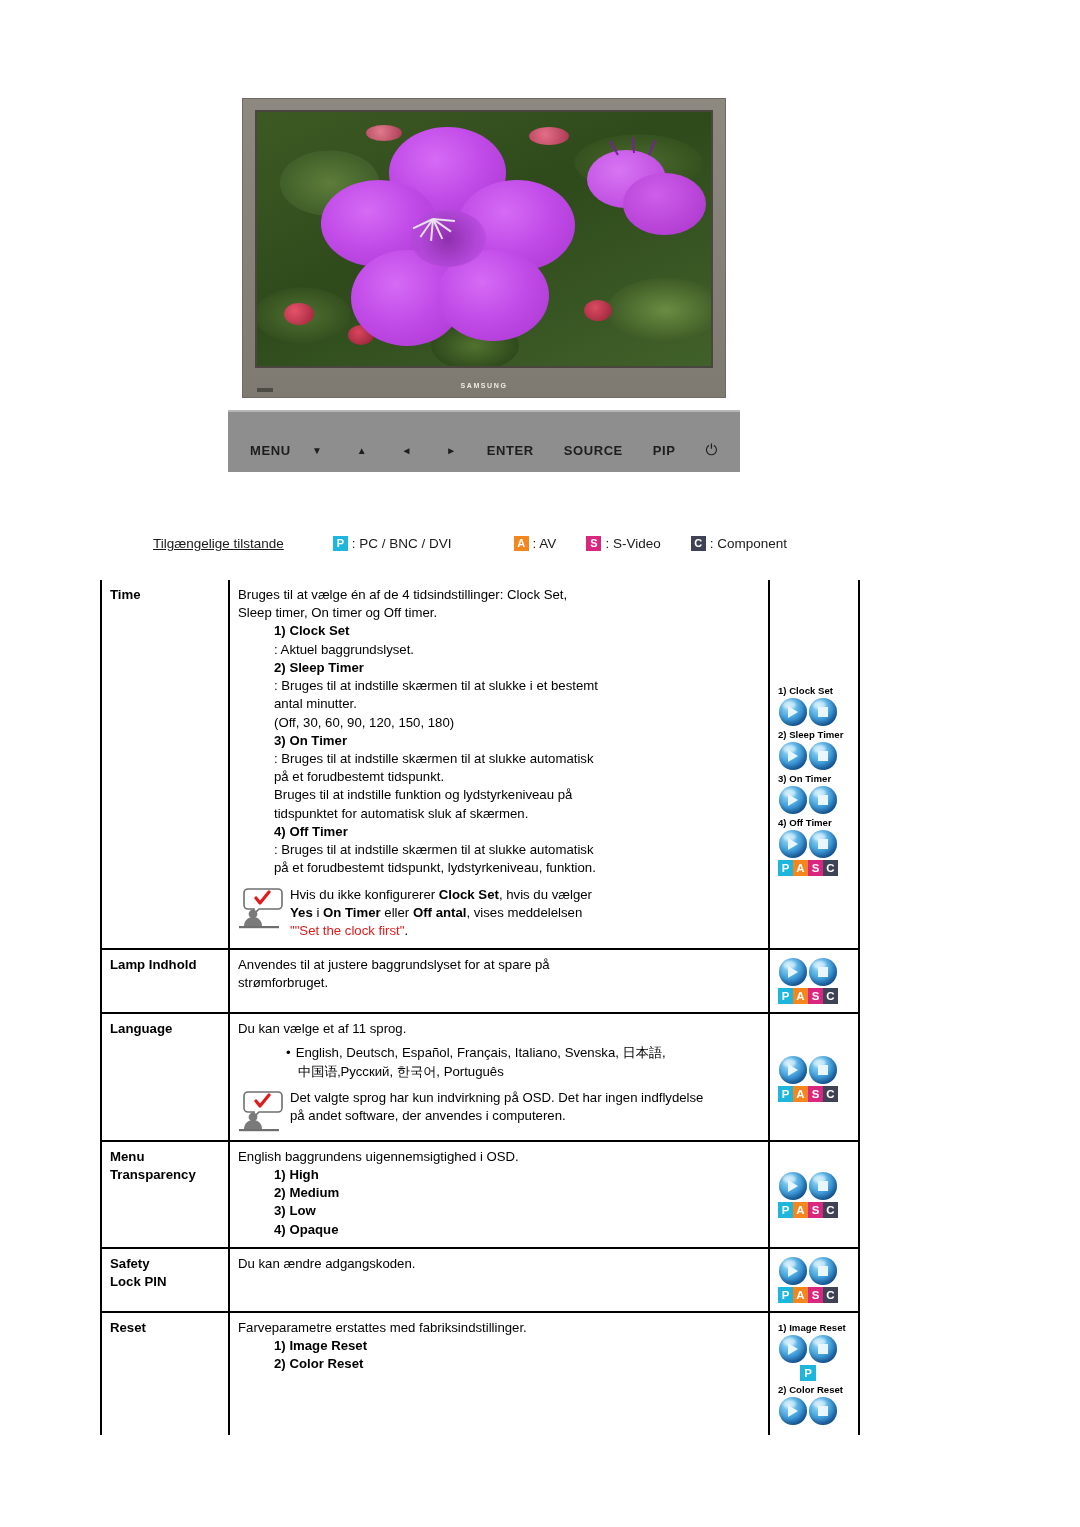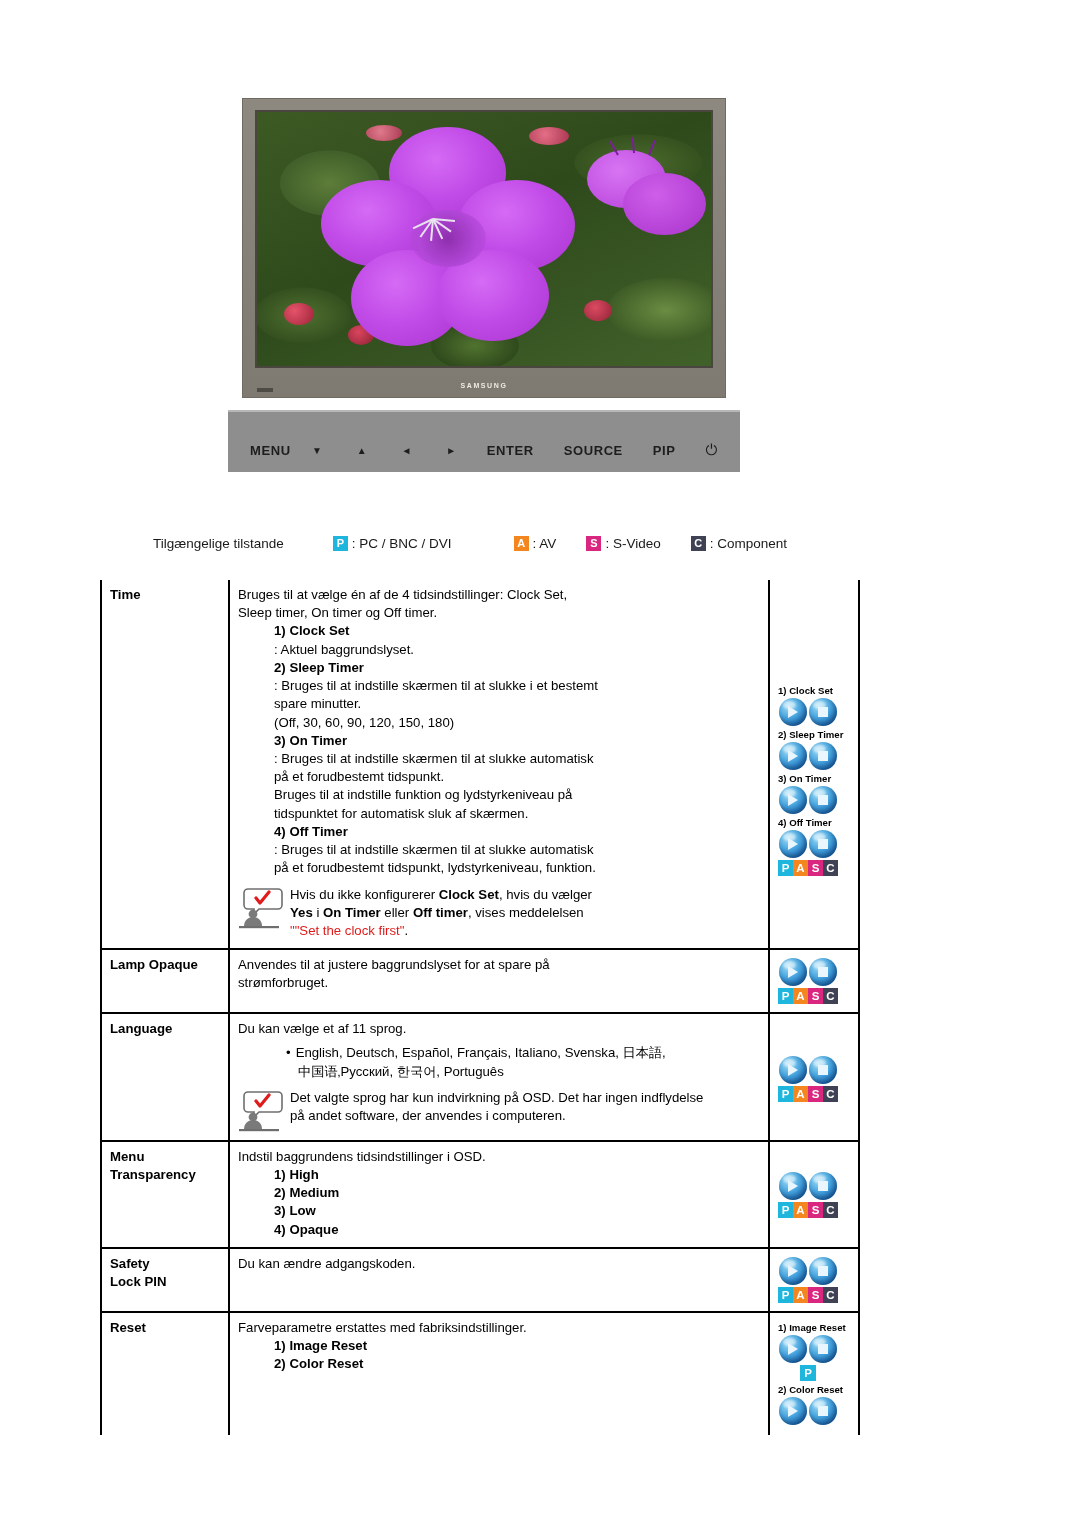--- a/index.html
+++ b/index.html
@@ -113,21 +113,21 @@
   }
   .ctl-arrow { font-size: 10px; }
   .ctl-power { font-size: 15px; font-weight: normal; }
   .sp1 { width: 30px; } .sp2 { width: 48px; } .sp3 { width: 42px; }
 
   
   .legend {
     position: absolute; left: 153px; top: 536px;
     display: flex; align-items: center; font-size: 13.5px; color: #1a1a1a;
   }
-  .legend-label { margin-right: 49px; }
+  .legend-label { margin-right: 49px; text-decoration: underline; }
   .legend-item { display: flex; align-items: center; margin-right: 30px; white-space: nowrap; }
   .legend-item:last-child { margin-right: 0; }
   .badge {
     display: inline-block; width: 15px; height: 15px; line-height: 15px;
     text-align: center; color: #fff; font-size: 11px; font-weight: bold;
     font-family: "Liberation Sans", sans-serif; margin-right: 4px;
     vertical-align: middle;
   }
   .badge.p { background: #1fb6dd; }
   .badge.a { background: #f3861f; }
@@ -307,21 +307,21 @@
 
     <tr>
       <td class="cell-osd">Time</td>
       <td>
         <div>Bruges til at vælge én af de 4 tidsindstillinger: Clock Set,</div>
         <div>Sleep timer, On timer og Off timer.</div>
         <div class="sub">1) Clock Set</div>
         <div class="desc">: Aktuel baggrundslyset.</div>
         <div class="sub">2) Sleep Timer</div>
         <div class="desc">: Bruges til at indstille skærmen til at slukke i et bestemt</div>
-        <div class="desc">spare minutter.</div>
+        <div class="desc">antal minutter.</div>
         <div class="desc" style="">(Off, 30, 60, 90, 120, 150, 180)</div>
         <div class="sub">3) On Timer</div>
         <div class="desc">: Bruges til at indstille skærmen til at slukke automatisk</div>
         <div class="desc">på et forudbestemt tidspunkt.</div>
         <div class="desc">Bruges til at indstille funktion og lydstyrkeniveau på</div>
         <div class="desc">tidspunktet for automatisk sluk af skærmen.</div>
         <div class="sub">4) Off Timer</div>
         <div class="desc">: Bruges til at indstille skærmen til at slukke automatisk</div>
         <div class="desc">på et forudbestemt tidspunkt, lydstyrkeniveau, funktion.</div>
 
@@ -333,21 +333,21 @@
               <circle cx="15" cy="29" r="4.4" fill="#7a7a7a"></circle>
               <path d="M6 41 c0 -6 5 -9 9 -9 c4 0 9 3 9 9 z" fill="#7a7a7a"></path>
               <rect x="1" y="41" width="40" height="2.2" fill="#6e6e6e"></rect>
             </svg>
           </span>
           <span class="note-text">
             <div>
               <span>Hvis du ikke konfigurerer </span><b>Clock Set</b><span>, hvis du vælger</span>
             </div>
             <div>
-              <b>Yes</b><span> i </span><b>On Timer</b><span> eller </span><b>Off timer</b><span>, vises meddelelsen</span>
+              <b>Yes</b><span> i </span><b>On Timer</b><span> eller </span><b>Off antal</b><span>, vises meddelelsen</span>
             </div>
             <div>
               <span class="red">""Set the clock first"</span><span>.</span>
             </div>
           </span>
         </div>
       </td>
       <td class="cell-afs">
         <div class="spacer-tall" style="height:96px"></div>
         <div class="icon-caption">1) Clock Set</div>
@@ -389,21 +389,21 @@
         <div class="pasc">
           <span class="badge p">P</span>
               <span class="badge a">A</span>
               <span class="badge s">S</span>
               <span class="badge c">C</span>
         </div>
       </td>
     </tr>
 
     <tr>
-      <td class="cell-osd">Lamp Opaque</td>
+      <td class="cell-osd">Lamp Indhold</td>
       <td>
         <div>Anvendes til at justere baggrundslyset for at spare på</div>
         <div>strømforbruget.</div>
       </td>
       <td class="cell-afs">
         <div class="btn-row">
           <span class="sphere">
                 <span class="glyph-play"></span>
               </span>
           <span class="sphere">
@@ -461,21 +461,21 @@
         </div>
       </td>
     </tr>
 
     <tr>
       <td class="cell-osd">
         <div>Menu</div>
         <div>Transparency</div>
       </td>
       <td>
-        <div>Indstil baggrundens tidsindstillinger i OSD.</div>
+        <div>English baggrundens uigennemsigtighed i OSD.</div>
         <div class="sub">1) High</div>
         <div class="sub">2) Medium</div>
         <div class="sub">3) Low</div>
         <div class="sub">4) Opaque</div>
       </td>
       <td class="cell-afs">
         <div class="spacer-tall" style="height:22px"></div>
         <div class="btn-row">
           <span class="sphere">
                 <span class="glyph-play"></span>

